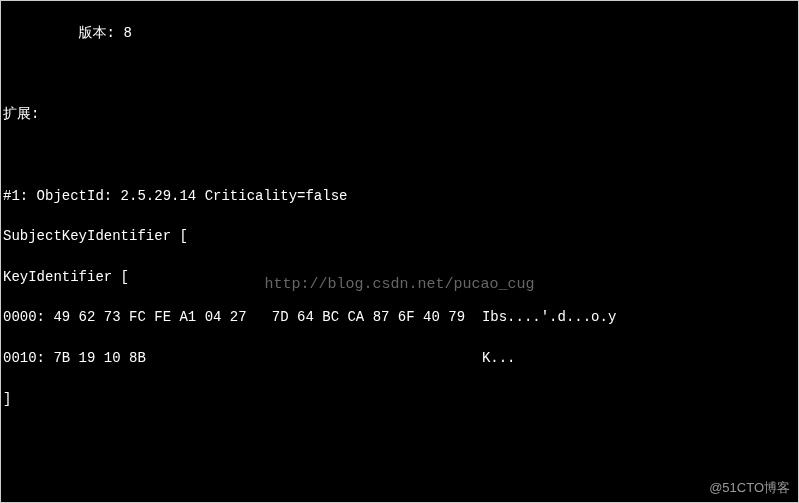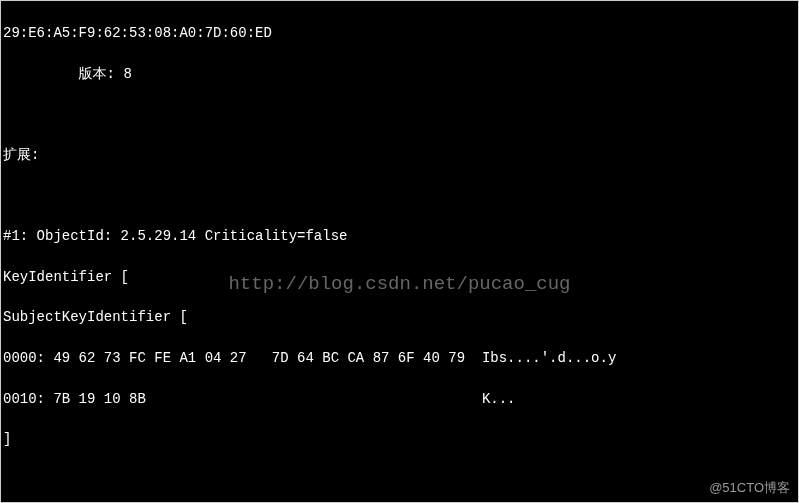--- a/index.html
+++ b/index.html
@@ -23,52 +23,50 @@
       white-space: pre;
       padding: 2px 0 0 2px;
     }
     .watermark-center {
       position: absolute;
       left: 50%;
       top: 284px;
       transform: translate(-50%, -50%);
       color: #666;
       font-family: "Courier New", monospace;
-      font-size: 19px;
+      font-size: 15px;
       pointer-events: none;
     }
     .watermark-br {
       position: absolute;
       right: 8px;
       bottom: 4px;
       color: #9a9a9a;
       font-family: Arial, sans-serif;
       font-size: 13px;
       pointer-events: none;
     }
   </style>
 </head>
 <body>
 
 <div class="terminal">
-<span>29:E6:A5:F9:62:53:08:A0:7D:60:ED
-</span>
 <span>         版本: 8
 </span>
 <span>
 </span>
 <span>扩展:
 </span>
 <span>
 </span>
 <span>#1: ObjectId: 2.5.29.14 Criticality=false
 </span>
+<span>SubjectKeyIdentifier [
+</span>
 <span>KeyIdentifier [
-</span>
-<span>SubjectKeyIdentifier [
 </span>
 <span>0000: 49 62 73 FC FE A1 04 27   7D 64 BC CA 87 6F 40 79  Ibs....'.d...o.y
 </span>
 <span>0010: 7B 19 10 8B                                        K...
 </span>
 <span>]
 </span>
 
 <span>
 </span>

